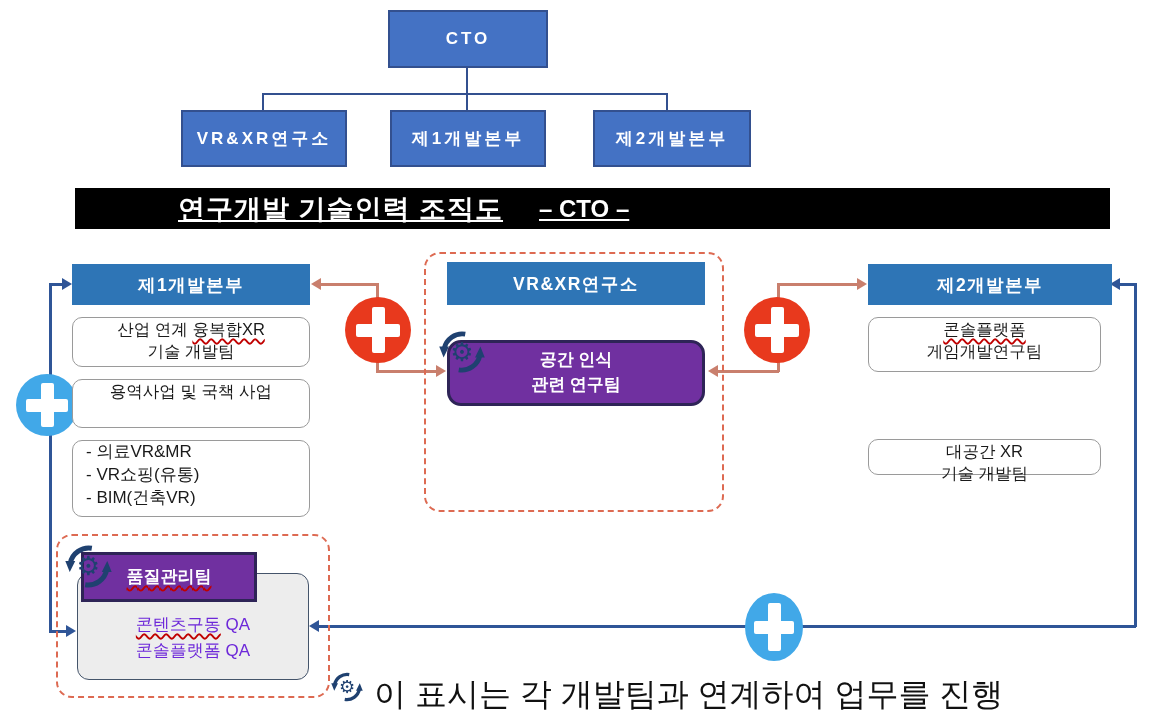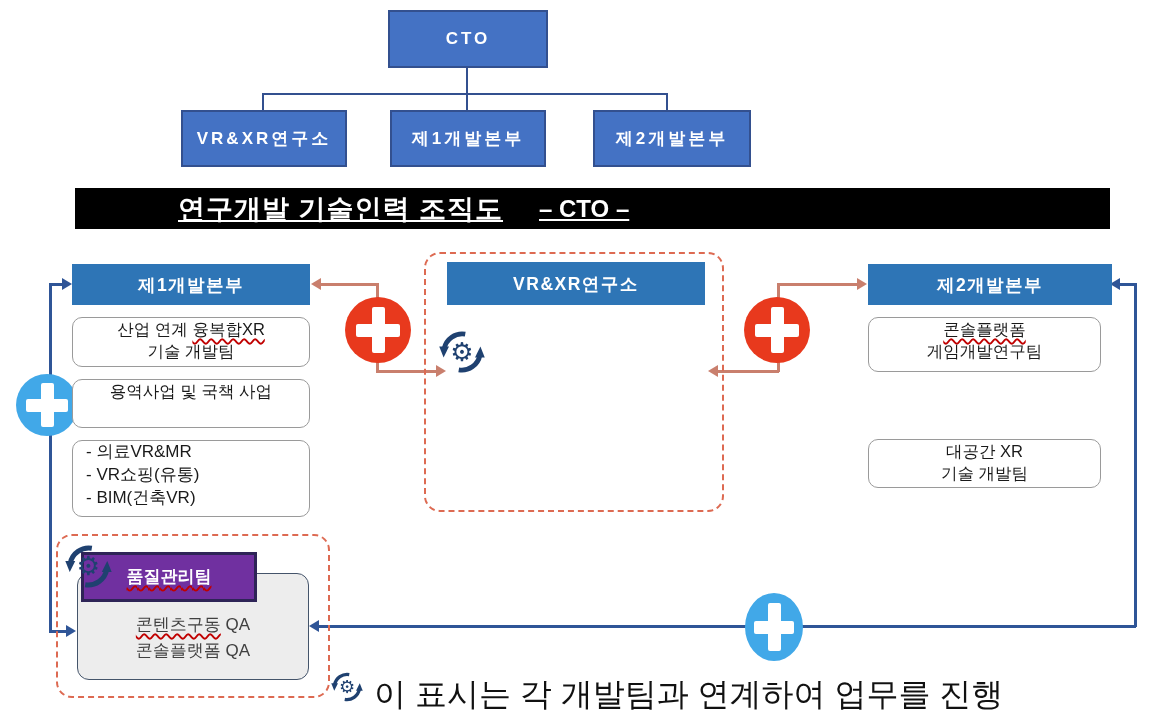--- a/index.html
+++ b/index.html
@@ -45,21 +45,21 @@
   .plus .bar-v{position:absolute;top:15%;bottom:15%;left:50%;width:13px;margin-left:-6.5px;background:#fff;border-radius:2px;}
   
   .gear{position:absolute;}
   .gear svg{width:100%;height:100%;display:block;}
   
   .wavy{text-decoration:underline;text-decoration-style:wavy;text-decoration-color:#C00000;
     text-decoration-thickness:1.5px;text-underline-offset:3px;}
   
   .gray-box{position:absolute;background:#EDEDED;border:1.6px solid #44546A;border-radius:12px;
     box-sizing:border-box;display:flex;flex-direction:column;align-items:center;justify-content:flex-end;
-    padding-bottom:16px;font-size:17px;color:#404040;line-height:1.5;text-align:center;}
+    padding-bottom:16px;font-size:17px;color:#6d28d9;line-height:1.5;text-align:center;}
   .legend-text{position:absolute;font-size:32px;color:#111;}
   .bline{white-space:pre;}
 </style>
 </head>
 <body>
 
 <div id="canvas">
 
   <div class="box-blue-top" style="left:388px;top:10px;width:160px;height:58px;">
     <span>CTO</span>
@@ -138,39 +138,43 @@
   </div>
   <div class="wbox left-align" style="left:72px;top:440px;width:238px;height:77px;">
     <div class="bline">- 의료VR&amp;MR</div>
     <div class="bline">- VR쇼핑(유통)</div>
     <div class="bline">- BIM(건축VR)</div>
   </div>
 
   <div class="dashed" style="left:424px;top:252px;width:300px;height:260px;"></div>
   <div class="hdr" style="left:447px;top:262px;width:258px;height:43px;">
     <span>VR&amp;XR연구소</span>
+  </div>
+  <div class="purple-box" style="left:447px;top:340px;width:258px;height:66px;">
+    <div class="bline">공간 인식</div>
+    <div class="bline">관련 연구팀</div>
   </div>
   <div class="gear" style="left:436px;top:326px;width:52px;height:52px;z-index:5;">
     <svg viewBox="0 0 48 48">
       <path d="M27 7.5 A17 17 0 0 0 7.5 21" fill="none" stroke="#1F4170" stroke-width="4.5"></path>
       <polygon points="3,19 12,19 7,29" fill="#1F4170"></polygon>
       <path d="M21 40.5 A17 17 0 0 0 40.5 27" fill="none" stroke="#1F4170" stroke-width="4.5"></path>
       <polygon points="36,29 45,29 41,19" fill="#1F4170"></polygon>
       <text x="24" y="32" font-size="24" text-anchor="middle" fill="#1F4170" font-family="'DejaVu Sans',sans-serif">⚙</text>
     </svg>
   </div>
 
   <div class="hdr" style="left:868px;top:264px;width:244px;height:41px;">
     <span>제2개발본부</span>
   </div>
   <div class="wbox" style="left:868px;top:317px;width:233px;height:55px;">
     <div class="bline"><span class="wavy">콘솔플랫폼</span></div>
     <div class="bline">게임개발연구팀</div>
   </div>
-  <div class="wbox" style="left:868px;top:439px;width:233px;height:49px;">
+  <div class="wbox" style="left:868px;top:439px;width:233px;height:36px;">
     <div class="bline">대공간 XR</div>
     <div class="bline">기술 개발팀</div>
   </div>
 
   <div class="dashed" style="left:56px;top:534px;width:274px;height:164px;"></div>
   <div class="gray-box" style="left:77px;top:573px;width:232px;height:107px;">
     <div class="bline"><span class="wavy">콘텐츠구동</span><span> QA</span></div>
     <div class="bline">콘솔플랫폼 QA</div>
   </div>
   <div class="purple-box" style="left:81px;top:552px;width:176px;height:50px;border-radius:0;z-index:4;">

